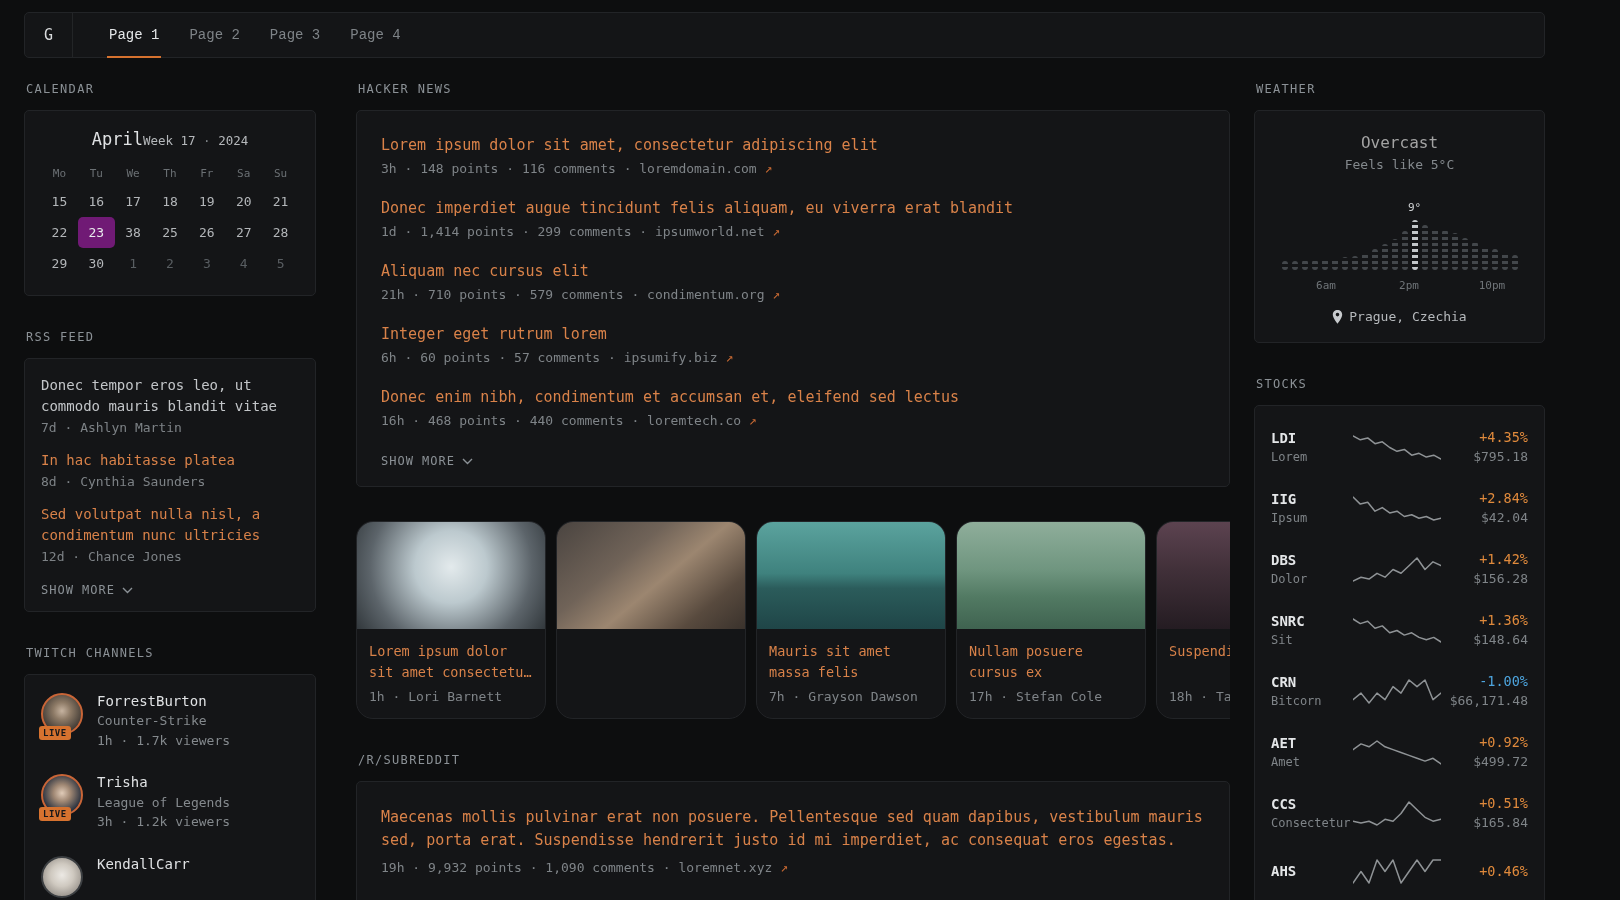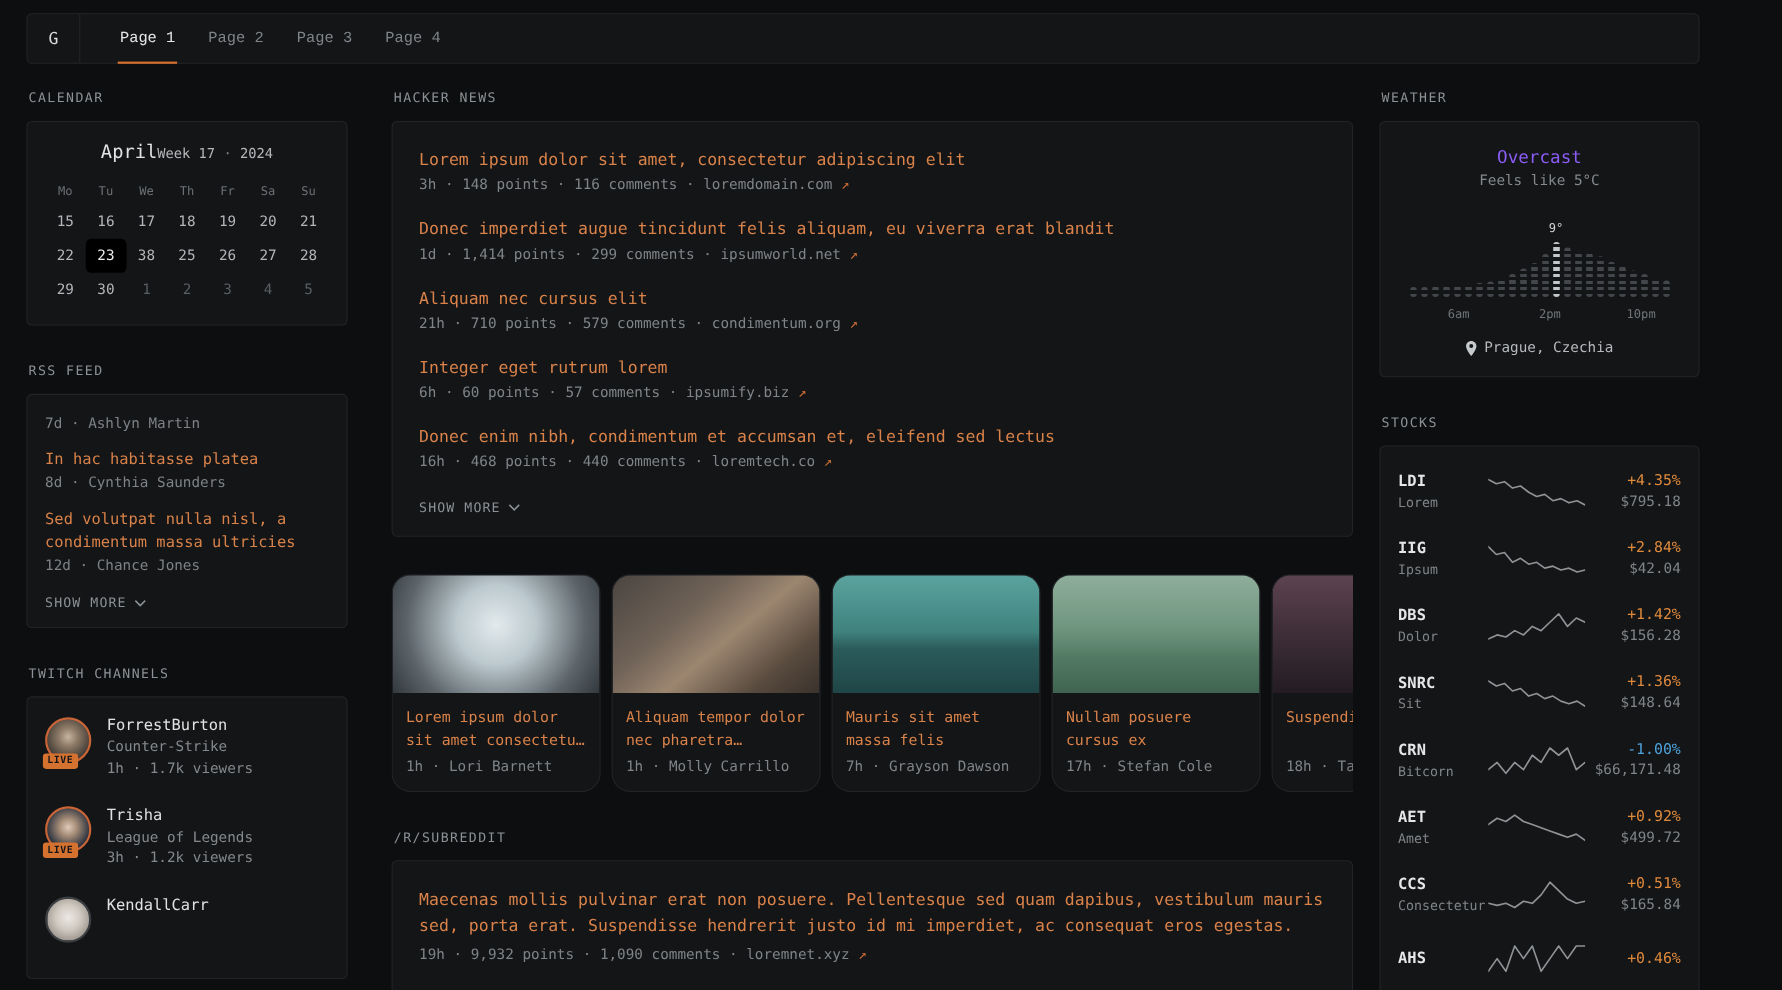--- a/index.html
+++ b/index.html
@@ -39,21 +39,21 @@
   
   .cal-header { display: flex; justify-content: center; align-items: baseline;
                 margin-bottom: 10px; padding: 2px 2px 0; }
   .cal-month { font-size: 17px; color: #e0e2e4; }
   .cal-week { font-size: 12.5px; color: #b5b8bb; }
   .cal-sep { color: #7d8286; }
   .cal-grid { display: grid; grid-template-columns: repeat(7, 1fr); text-align: center; }
   .cal-dow { font-size: 11px; color: #6b7074; padding: 8px 0 6px; }
   .cal-day { font-size: 13px; color: #b3b6b9; padding: 8px 0; border-radius: 5px; }
   .cal-day.dim { color: #595e62; }
-  .cal-day.selected { background: #000000; color: #e9ebed; }
+  .cal-day.selected { background: #701a75; color: #e9ebed; }
 
   
   .rss-panel { padding: 16px 16px 14px; }
   .rss-item { margin-bottom: 15px; }
   .rss-title { font-size: 14px; line-height: 1.5; color: #c3c6c9; cursor: pointer; }
   .rss-item.accent .rss-title { color: #d98249; }
   .rss-meta { font-size: 13px; color: #7d8286; margin-top: 3px; }
   .show-more { display: inline-flex; align-items: center; gap: 7px; font-size: 12px;
                letter-spacing: 1px; color: #8b9196; cursor: pointer; margin-top: 4px; }
   .show-more svg { stroke: #8b9196; }
@@ -87,21 +87,21 @@
   .video-card { flex: 0 0 190px; background: #141517; border: 1px solid #222427;
                 border-radius: 17px; overflow: hidden; }
   .video-thumb { height: 107px; cursor: pointer; }
   .video-body { padding: 12px 12px 14px; }
   .video-title { font-size: 13.5px; line-height: 1.55; color: #d98249;
                  min-height: 42px; cursor: pointer; }
   .video-meta { font-size: 13px; color: #7f8488; margin-top: 6px; }
 
   
   .weather-panel { padding: 22px 16px 18px; text-align: center; }
-  .weather-cond { font-size: 16px; color: #8b5cf6; }
+  .weather-cond { font-size: 16px; color: #a3a3a3; }
   .weather-feels { font-size: 13px; color: #84898d; margin-top: 5px; }
   .wbars { display: flex; align-items: flex-end; justify-content: space-between;
            height: 76px; margin: 22px 10px 0; }
   .wbar-col { display: flex; flex-direction: column; align-items: center;
               justify-content: flex-end; width: 7px; }
   .wbar { width: 6px; border-radius: 3px;
           background: repeating-linear-gradient(to top, #43474b 0 3px, rgba(0,0,0,0) 3px 6px); }
   .wbar.active { background: repeating-linear-gradient(to top, #c3c7ca 0 3px, rgba(0,0,0,0) 3px 6px); }
   .wbar-temp { font-size: 11px; color: #d0d3d5; margin-bottom: 6px; white-space: nowrap; }
   .wtimes { position: relative; height: 14px; margin: 9px 10px 16px; }
@@ -228,30 +228,31 @@
             </div>
         </div>
       </section>
 
       <section class="section">
         <div class="section-title">RSS FEED</div>
         <div class="panel rss-panel">
           <div>
 
               <div class="rss-item plain">
+                <div class="rss-title">Donec tempor eros leo, ut commodo mauris blandit vitae</div>
                 <div class="rss-meta">7d · Ashlyn Martin</div>
               </div>
 
               <div class="rss-item accent">
                 <div class="rss-title">In hac habitasse platea</div>
                 <div class="rss-meta">8d · Cynthia Saunders</div>
               </div>
 
               <div class="rss-item accent">
-                <div class="rss-title">Sed volutpat nulla nisl, a condimentum massa ultricies</div>
+                <div class="rss-title">Sed volutpat nulla nisl, a condimentum nunc ultricies</div>
                 <div class="rss-meta">12d · Chance Jones</div>
               </div>
             </div>
           <div class="show-more">
             <span>SHOW MORE</span>
             <svg width="11" height="7" viewBox="0 0 11 7" fill="none" stroke-width="1.4">
                 <polyline points="1,1 5.5,5.5 10,1"></polyline>
               </svg>
           </div>
         </div>
@@ -367,24 +368,20 @@
             <div class="video-card">
               <div class="video-thumb" style="background: radial-gradient(circle at 50% 42%, rgb(227, 234, 236) 0%, rgb(188, 201, 206) 32%, rgb(92, 100, 106) 72%, rgb(50, 56, 60) 100%);"></div>
               <div class="video-body">
                 <div class="video-title">Lorem ipsum dolor sit amet consectetu…</div>
                 <div class="video-meta">1h · Lori Barnett</div>
               </div>
             </div>
 
             <div class="video-card">
               <div class="video-thumb" style="background: linear-gradient(140deg, rgb(74, 68, 64) 0%, rgb(112, 99, 88) 35%, rgb(156, 134, 112) 55%, rgb(88, 74, 62) 80%, rgb(58, 50, 44) 100%);"></div>
-              <div class="video-body">
-                <div class="video-title">Aliquam tempor dolor nec pharetra…</div>
-                <div class="video-meta">1h · Molly Carrillo</div>
-              </div>
             </div>
 
             <div class="video-card">
               <div class="video-thumb" style="background: linear-gradient(rgb(91, 163, 158) 0%, rgb(63, 130, 126) 48%, rgb(43, 92, 91) 62%, rgb(31, 69, 71) 100%);"></div>
               <div class="video-body">
                 <div class="video-title">Mauris sit amet massa felis</div>
                 <div class="video-meta">7h · Grayson Dawson</div>
               </div>
             </div>
 

